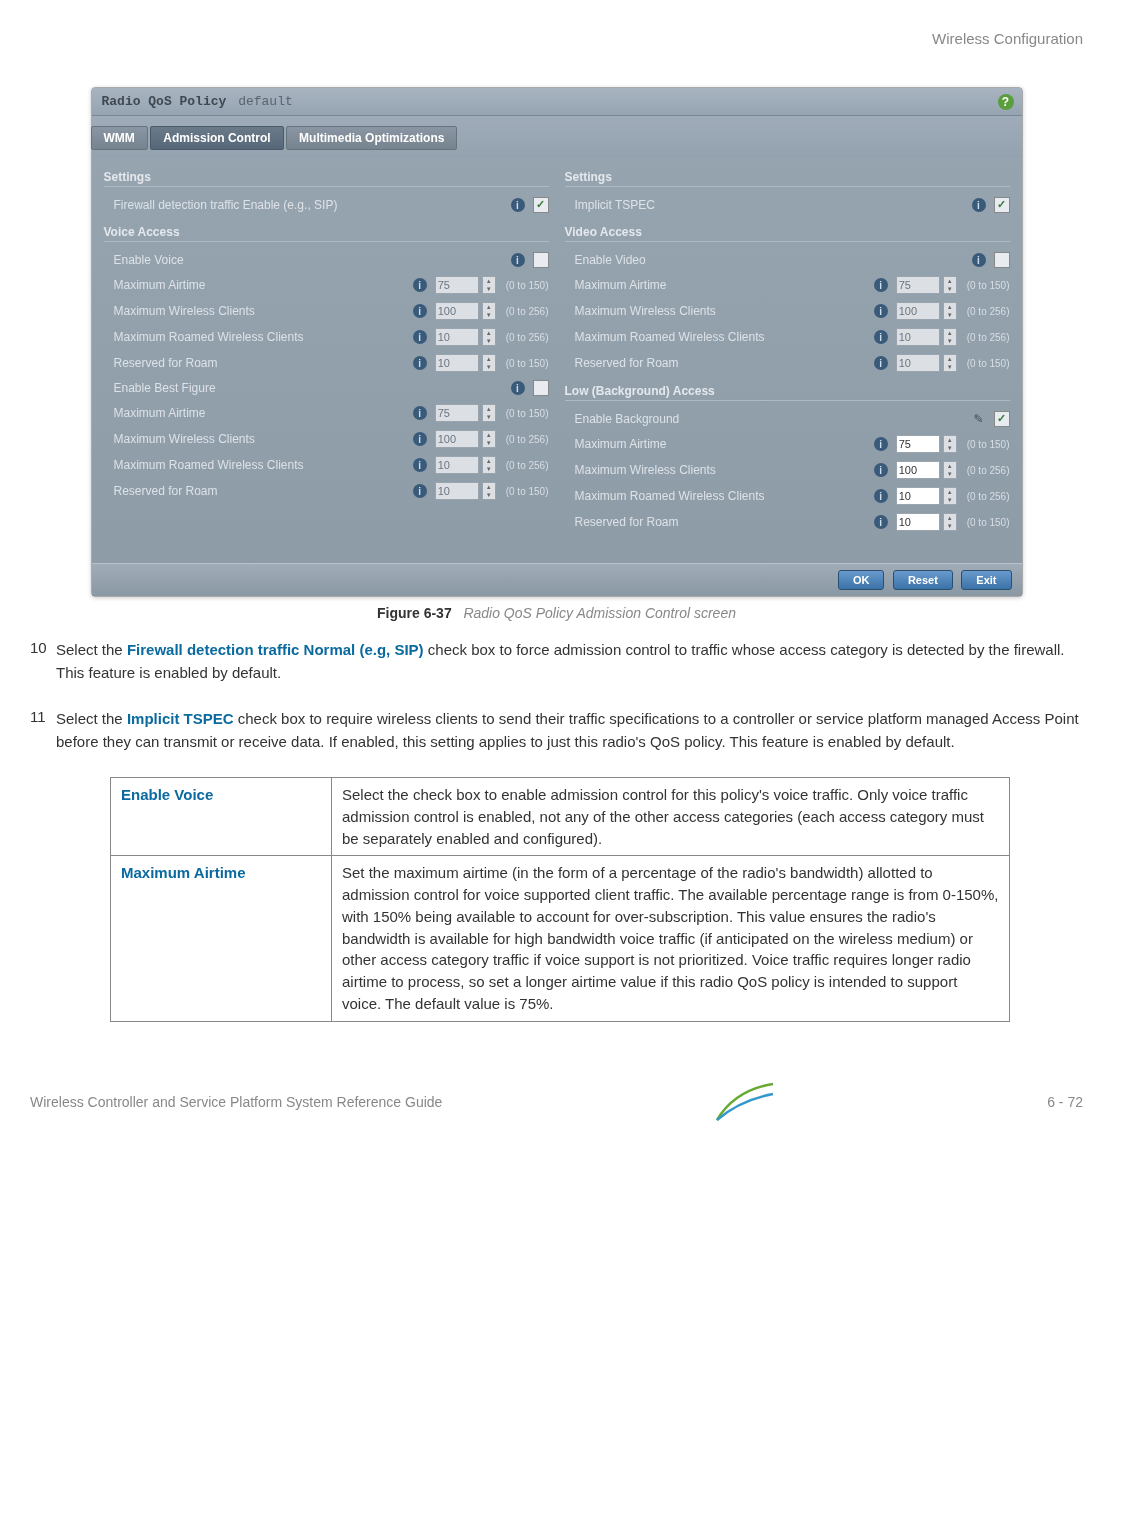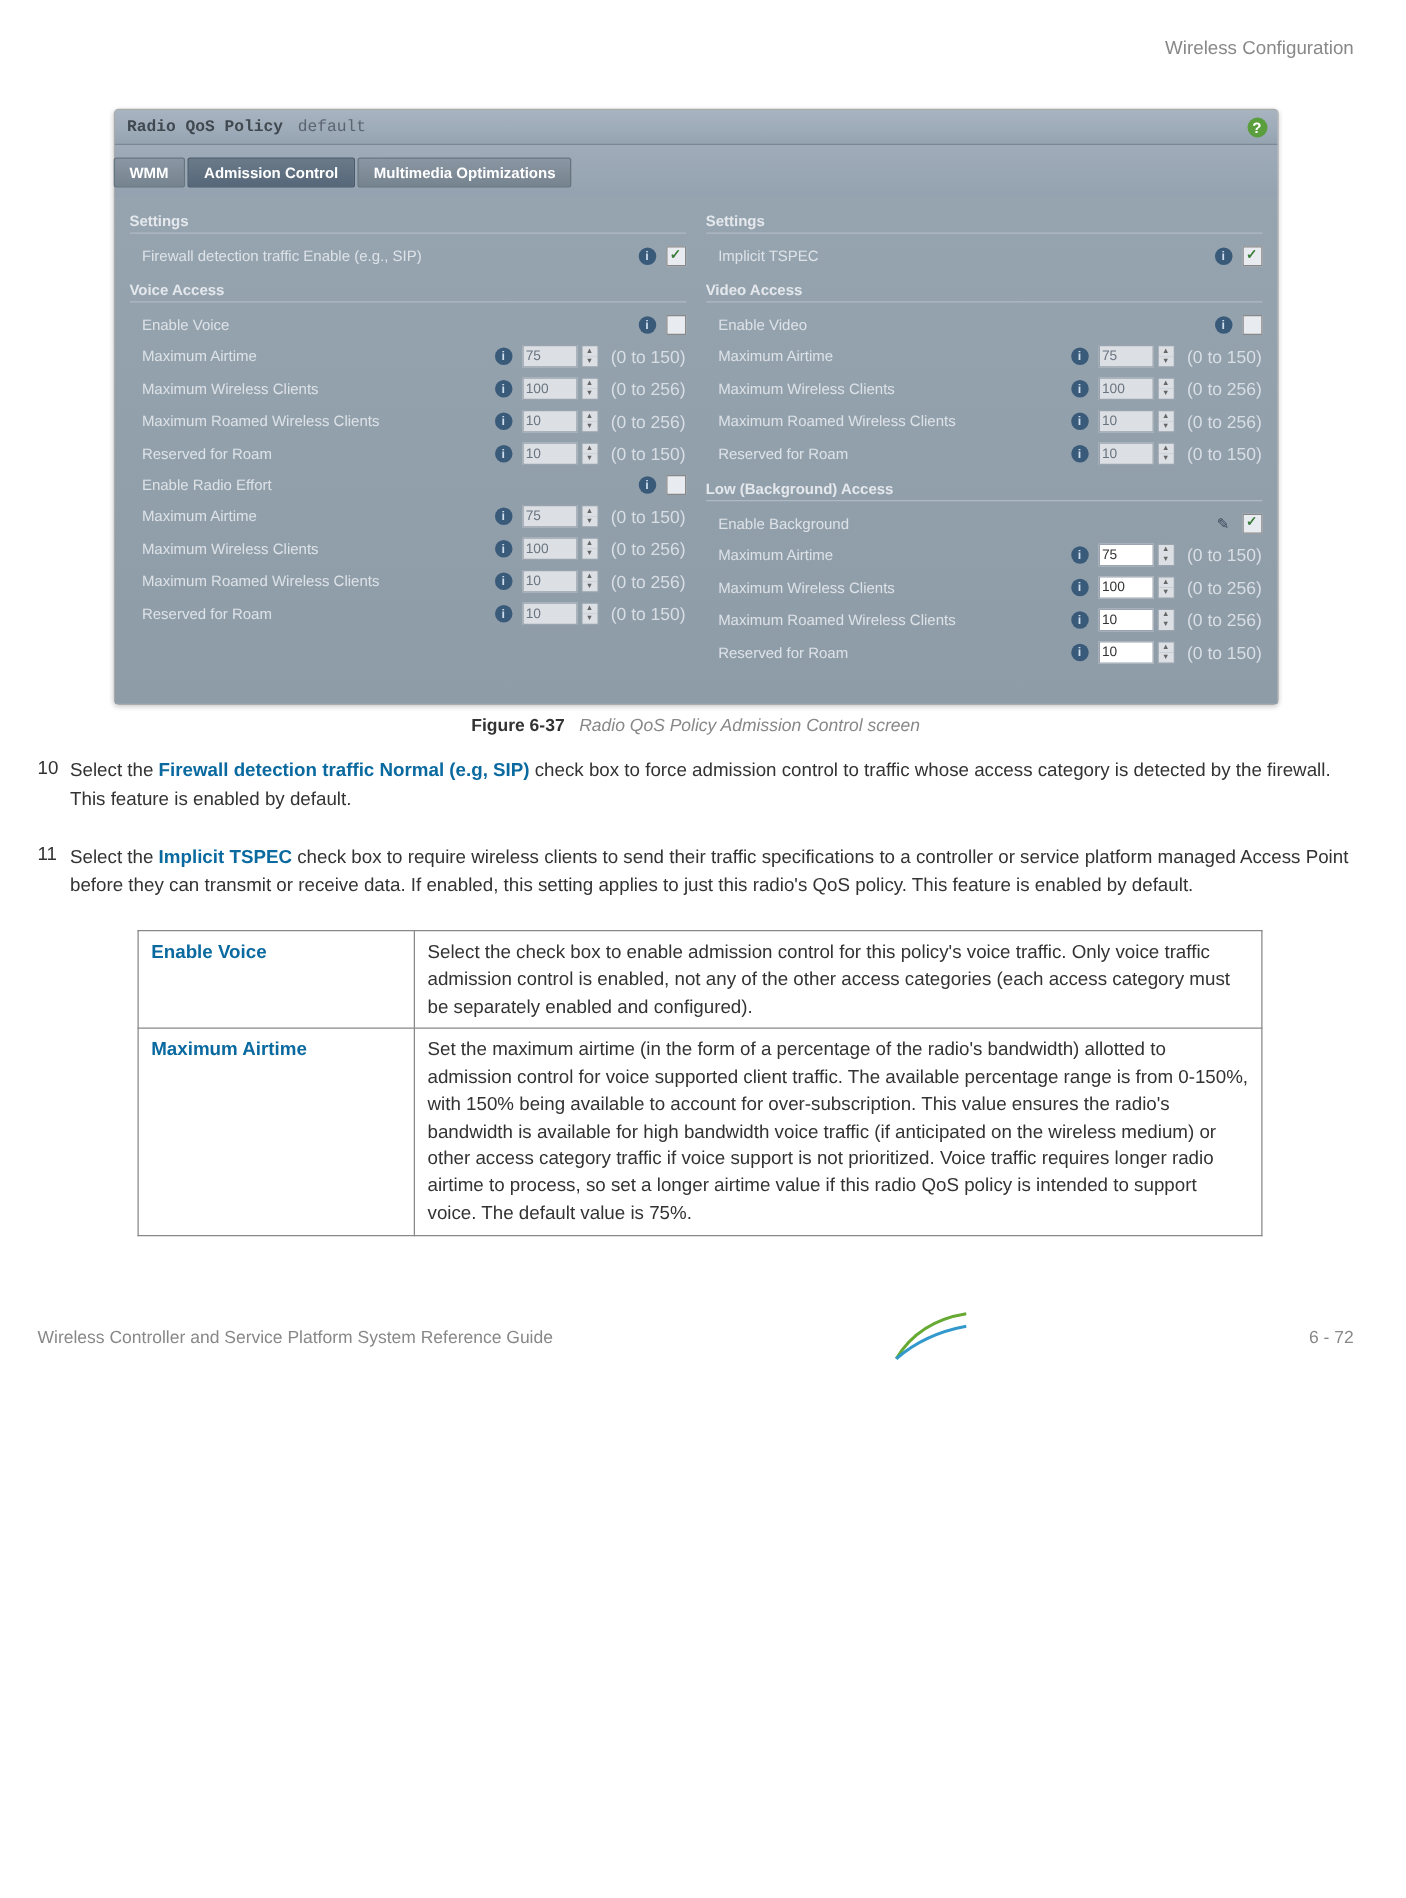--- a/index.html
+++ b/index.html
@@ -137,21 +137,21 @@
   .spinner {
     display: inline-flex;
     flex-direction: column;
     border: 1px solid #9aa4ae;
     height: 16px;
     width: 12px;
     vertical-align: top;
     margin-left: -1px;
   }
   .spinner div { flex:1; font-size:6px; text-align:center; line-height:8px; background:#dce0e4; color:#666;}
-  .range { color: #d8dee4; font-size: 14px; margin-left: 6px;}
+  .range { color: #d8dee4; font-size: 10px; margin-left: 6px;}
   .footer-bar {
     background: linear-gradient(#a0acb8, #8a98a4);
     border-top: 1px solid #b8c0c8;
     text-align: right;
     padding: 6px 10px;
   }
   .fbtn {
     display: inline-block;
     color: #fff;
     font-size: 11px;
@@ -271,21 +271,21 @@
           <span class="info-icon">i</span>
           <span class="num-input">10</span>
           <span class="spinner">
               <div>▲</div>
               <div>▼</div>
             </span>
           <span class="range">(0 to 150)</span>
         </div>
 
         <div class="fld-row">
-          <span class="fld-label">Enable Radio Effort</span>
+          <span class="fld-label">Enable Best Figure</span>
           <span class="info-icon">i</span>
           <span class="chk"></span>
         </div>
         <div class="fld-row">
           <span class="fld-label">Maximum Airtime</span>
           <span class="info-icon">i</span>
           <span class="num-input">75</span>
           <span class="spinner">
               <div>▲</div>
               <div>▼</div>
@@ -419,20 +419,25 @@
           <span class="fld-label">Reserved for Roam</span>
           <span class="info-icon">i</span>
           <span class="num-input active">10</span>
           <span class="spinner">
               <div>▲</div>
               <div>▼</div>
             </span>
           <span class="range">(0 to 150)</span>
         </div>
       </div>
+    </div>
+    <div class="footer-bar">
+      <span class="fbtn ok">OK</span>
+      <span class="fbtn reset">Reset</span>
+      <span class="fbtn exit">Exit</span>
     </div>
   </div>
 
   <div class="caption">
     <b>Figure 6-37</b>
     <span>&nbsp;</span>
     <span>Radio QoS Policy Admission Control screen</span>
   </div>
 
   <ol class="custom">

